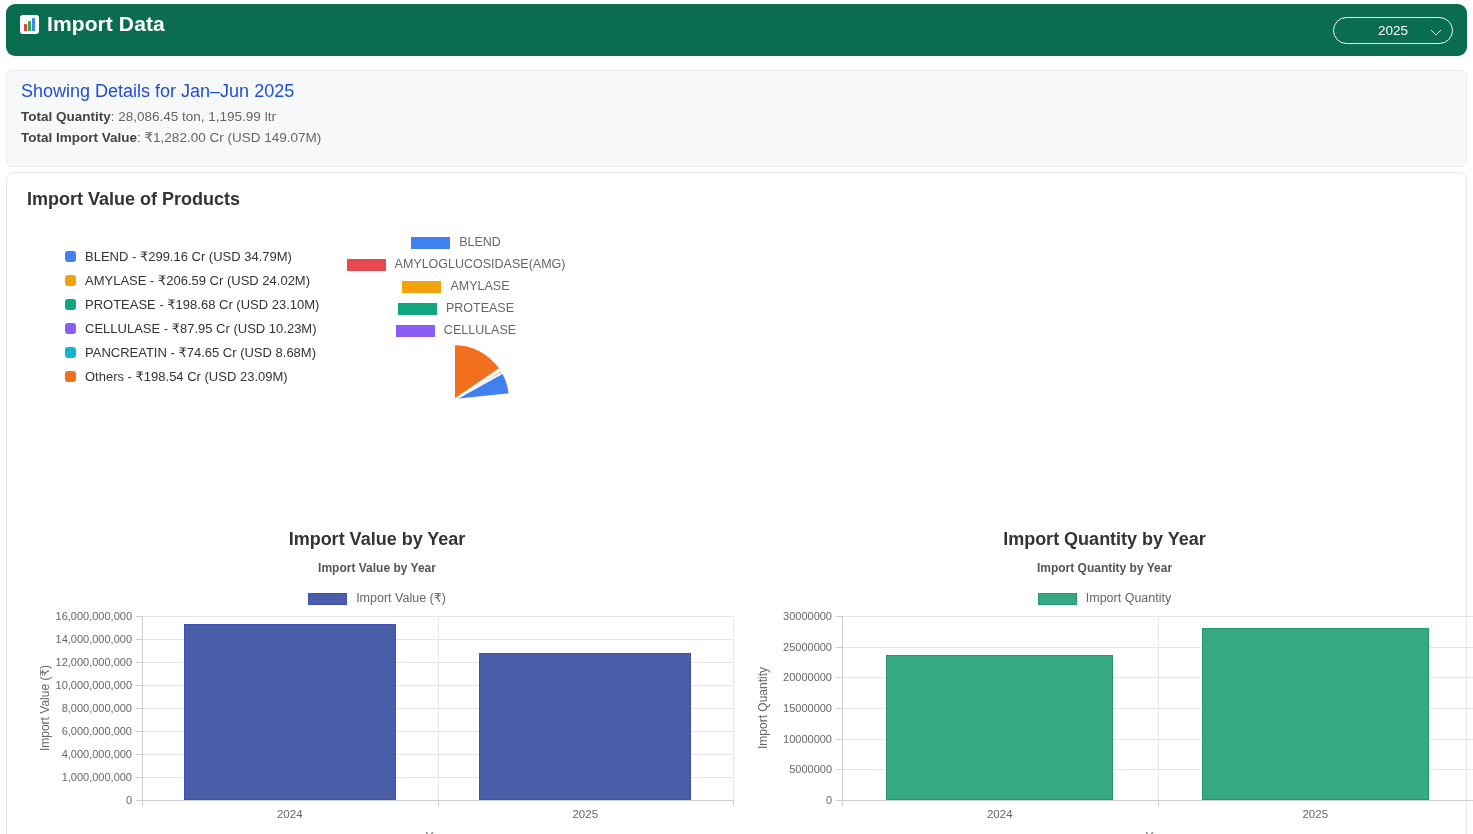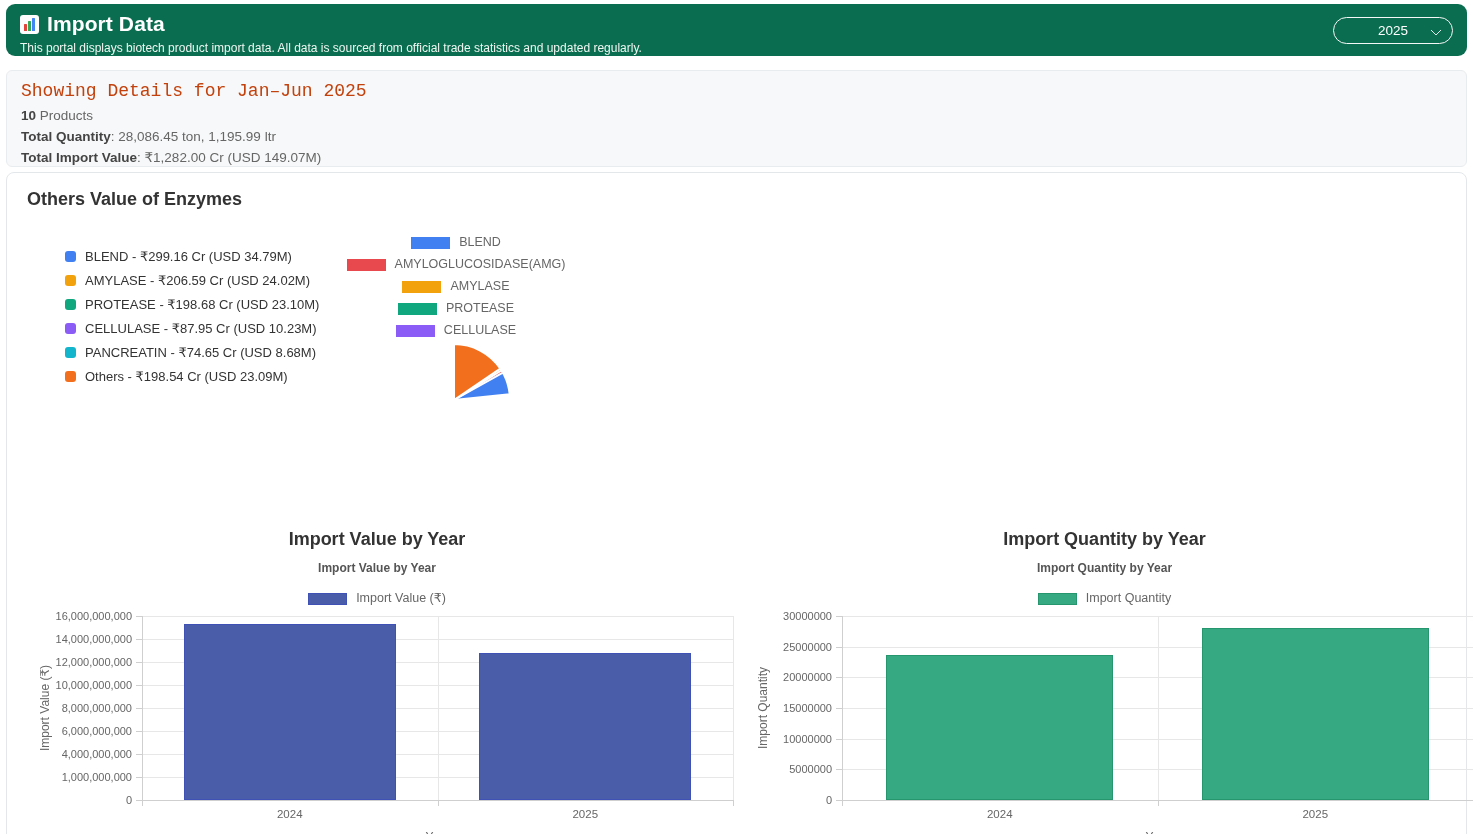--- a/index.html
+++ b/index.html
@@ -32,21 +32,21 @@
     position:absolute;right:12px;top:8px;width:7px;height:7px;
     border-right:1.8px solid #fff;border-bottom:1.8px solid #fff;
     transform:rotate(45deg);border-radius:1px;
   }
   
   .summary{
     position:absolute;left:6px;top:70px;width:1461px;height:97px;box-sizing:border-box;
     background:#f7f8f9;border:1px solid #e9ecef;border-radius:6px;
     padding:7px 14px;color:#555;
   }
-  .summary h2{margin:3px 0 7px;font-size:18px;font-weight:500;color:#c2410c;font-family:Liberation Mono, monospace;}
+  .summary h2{margin:3px 0 7px;font-size:18px;font-weight:500;color:#1d4ed8;}
   .summary .line{font-size:13.5px;margin:0 0 5px;line-height:16px;color:#666;}
   .summary .line b{color:#444;}
   
   .card{
     position:absolute;left:6px;top:172px;width:1461px;height:680px;box-sizing:border-box;
     background:#fff;border:1px solid #e4e7ea;border-radius:8px;
   }
   .card h3.section-title{position:absolute;left:20px;top:16px;margin:0;font-size:18px;font-weight:bold;color:#333;}
   
   .pie-detail-legend{position:absolute;left:58px;top:76px;width:255px;}
@@ -85,36 +85,34 @@
 
 <div class="app-header">
   <div class="hdr-row">
     <div class="hdr-icon">
         <span class="b1"></span>
         <span class="b2"></span>
         <span class="b3"></span>
       </div>
     <div class="hdr-title">Import Data</div>
   </div>
-  <div class="hdr-sub">This portal displays biotech product import data. All data is sourced from official trade statistics and updated regularly.</div>
   <div class="year-select">
     <span>2025</span>
     <span class="chev"></span>
   </div>
 </div>
 
 <div class="summary">
   <h2>Showing Details for Jan–Jun 2025</h2>
-  <div class="line"><b>10</b><span> Products</span></div>
   <div class="line"><b>Total Quantity</b><span>: 28,086.45 ton, 1,195.99 ltr</span></div>
   <div class="line"><b>Total Import Value</b><span>: ₹1,282.00 Cr (USD 149.07M)</span></div>
 </div>
 
 <div class="card">
-  <h3 class="section-title">Others Value of Enzymes</h3>
+  <h3 class="section-title">Import Value of Products</h3>
 
   <div class="pie-detail-legend">
       <div class="pl-item">
         <span class="pl-swatch" style="background: rgb(65, 128, 240);"></span>
         <span>BLEND - ₹299.16 Cr (USD 34.79M)</span>
       </div>
       <div class="pl-item">
         <span class="pl-swatch" style="background: rgb(242, 162, 13);"></span>
         <span>AMYLASE - ₹206.59 Cr (USD 24.02M)</span>
       </div>

